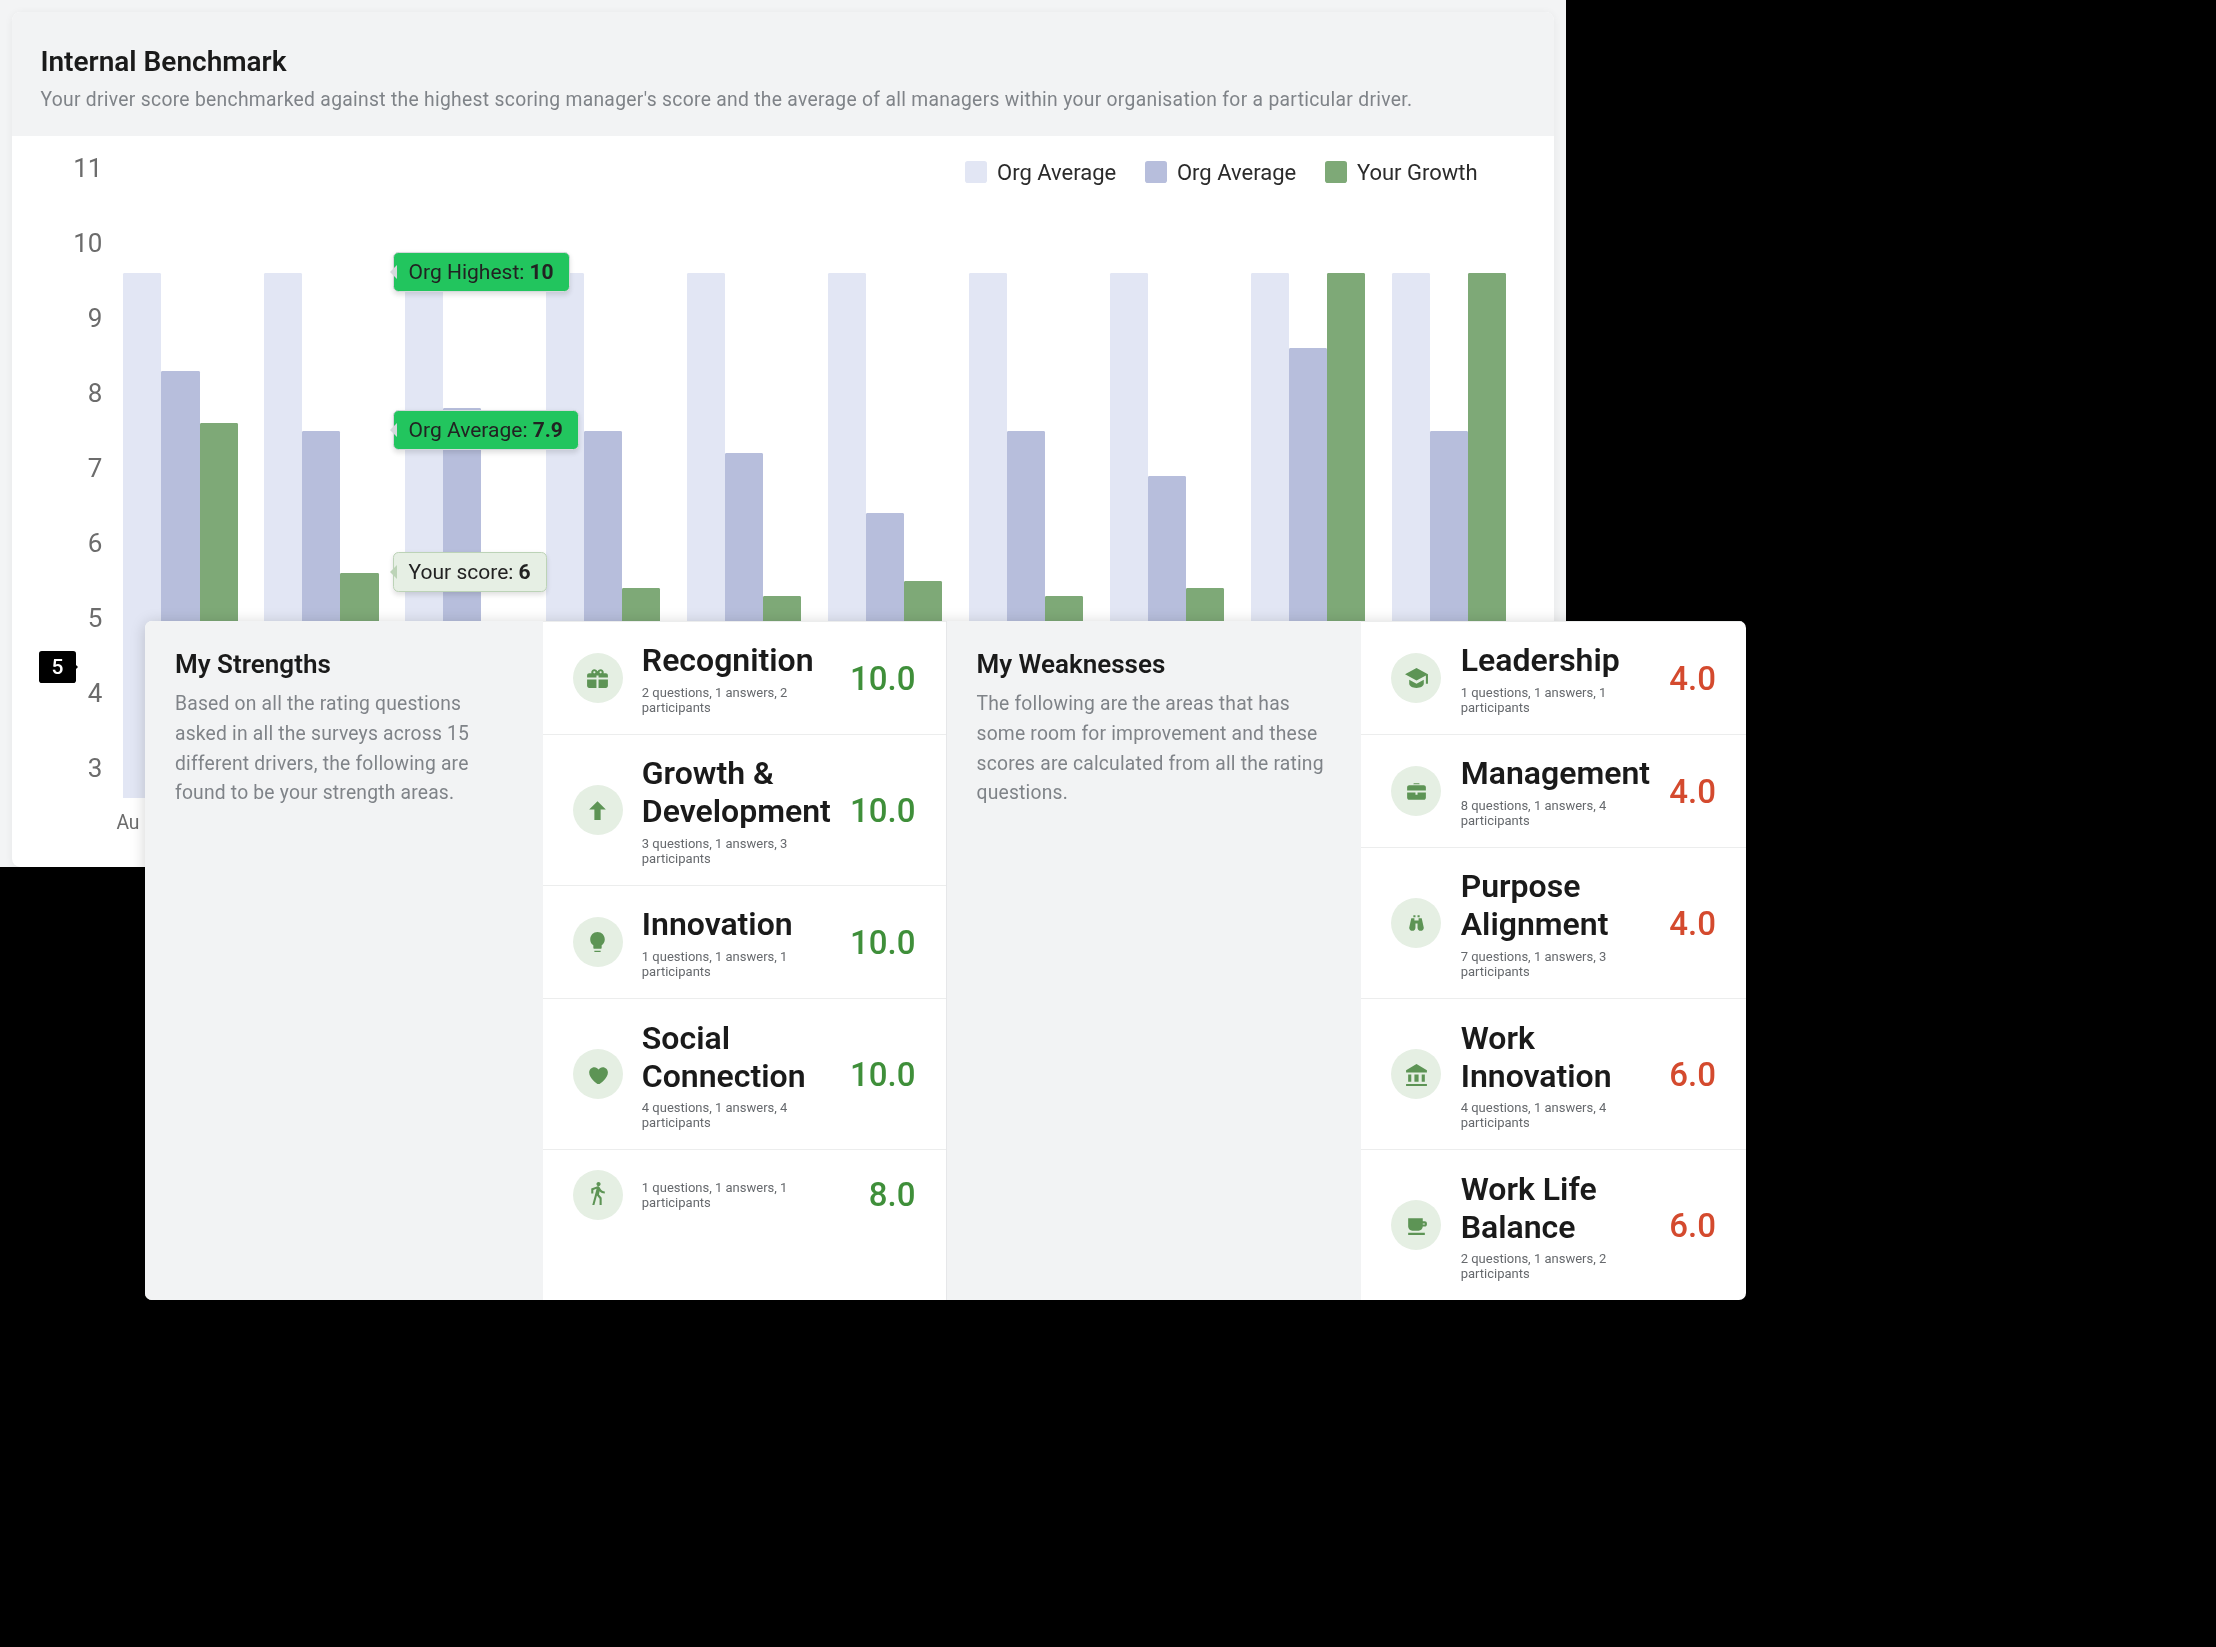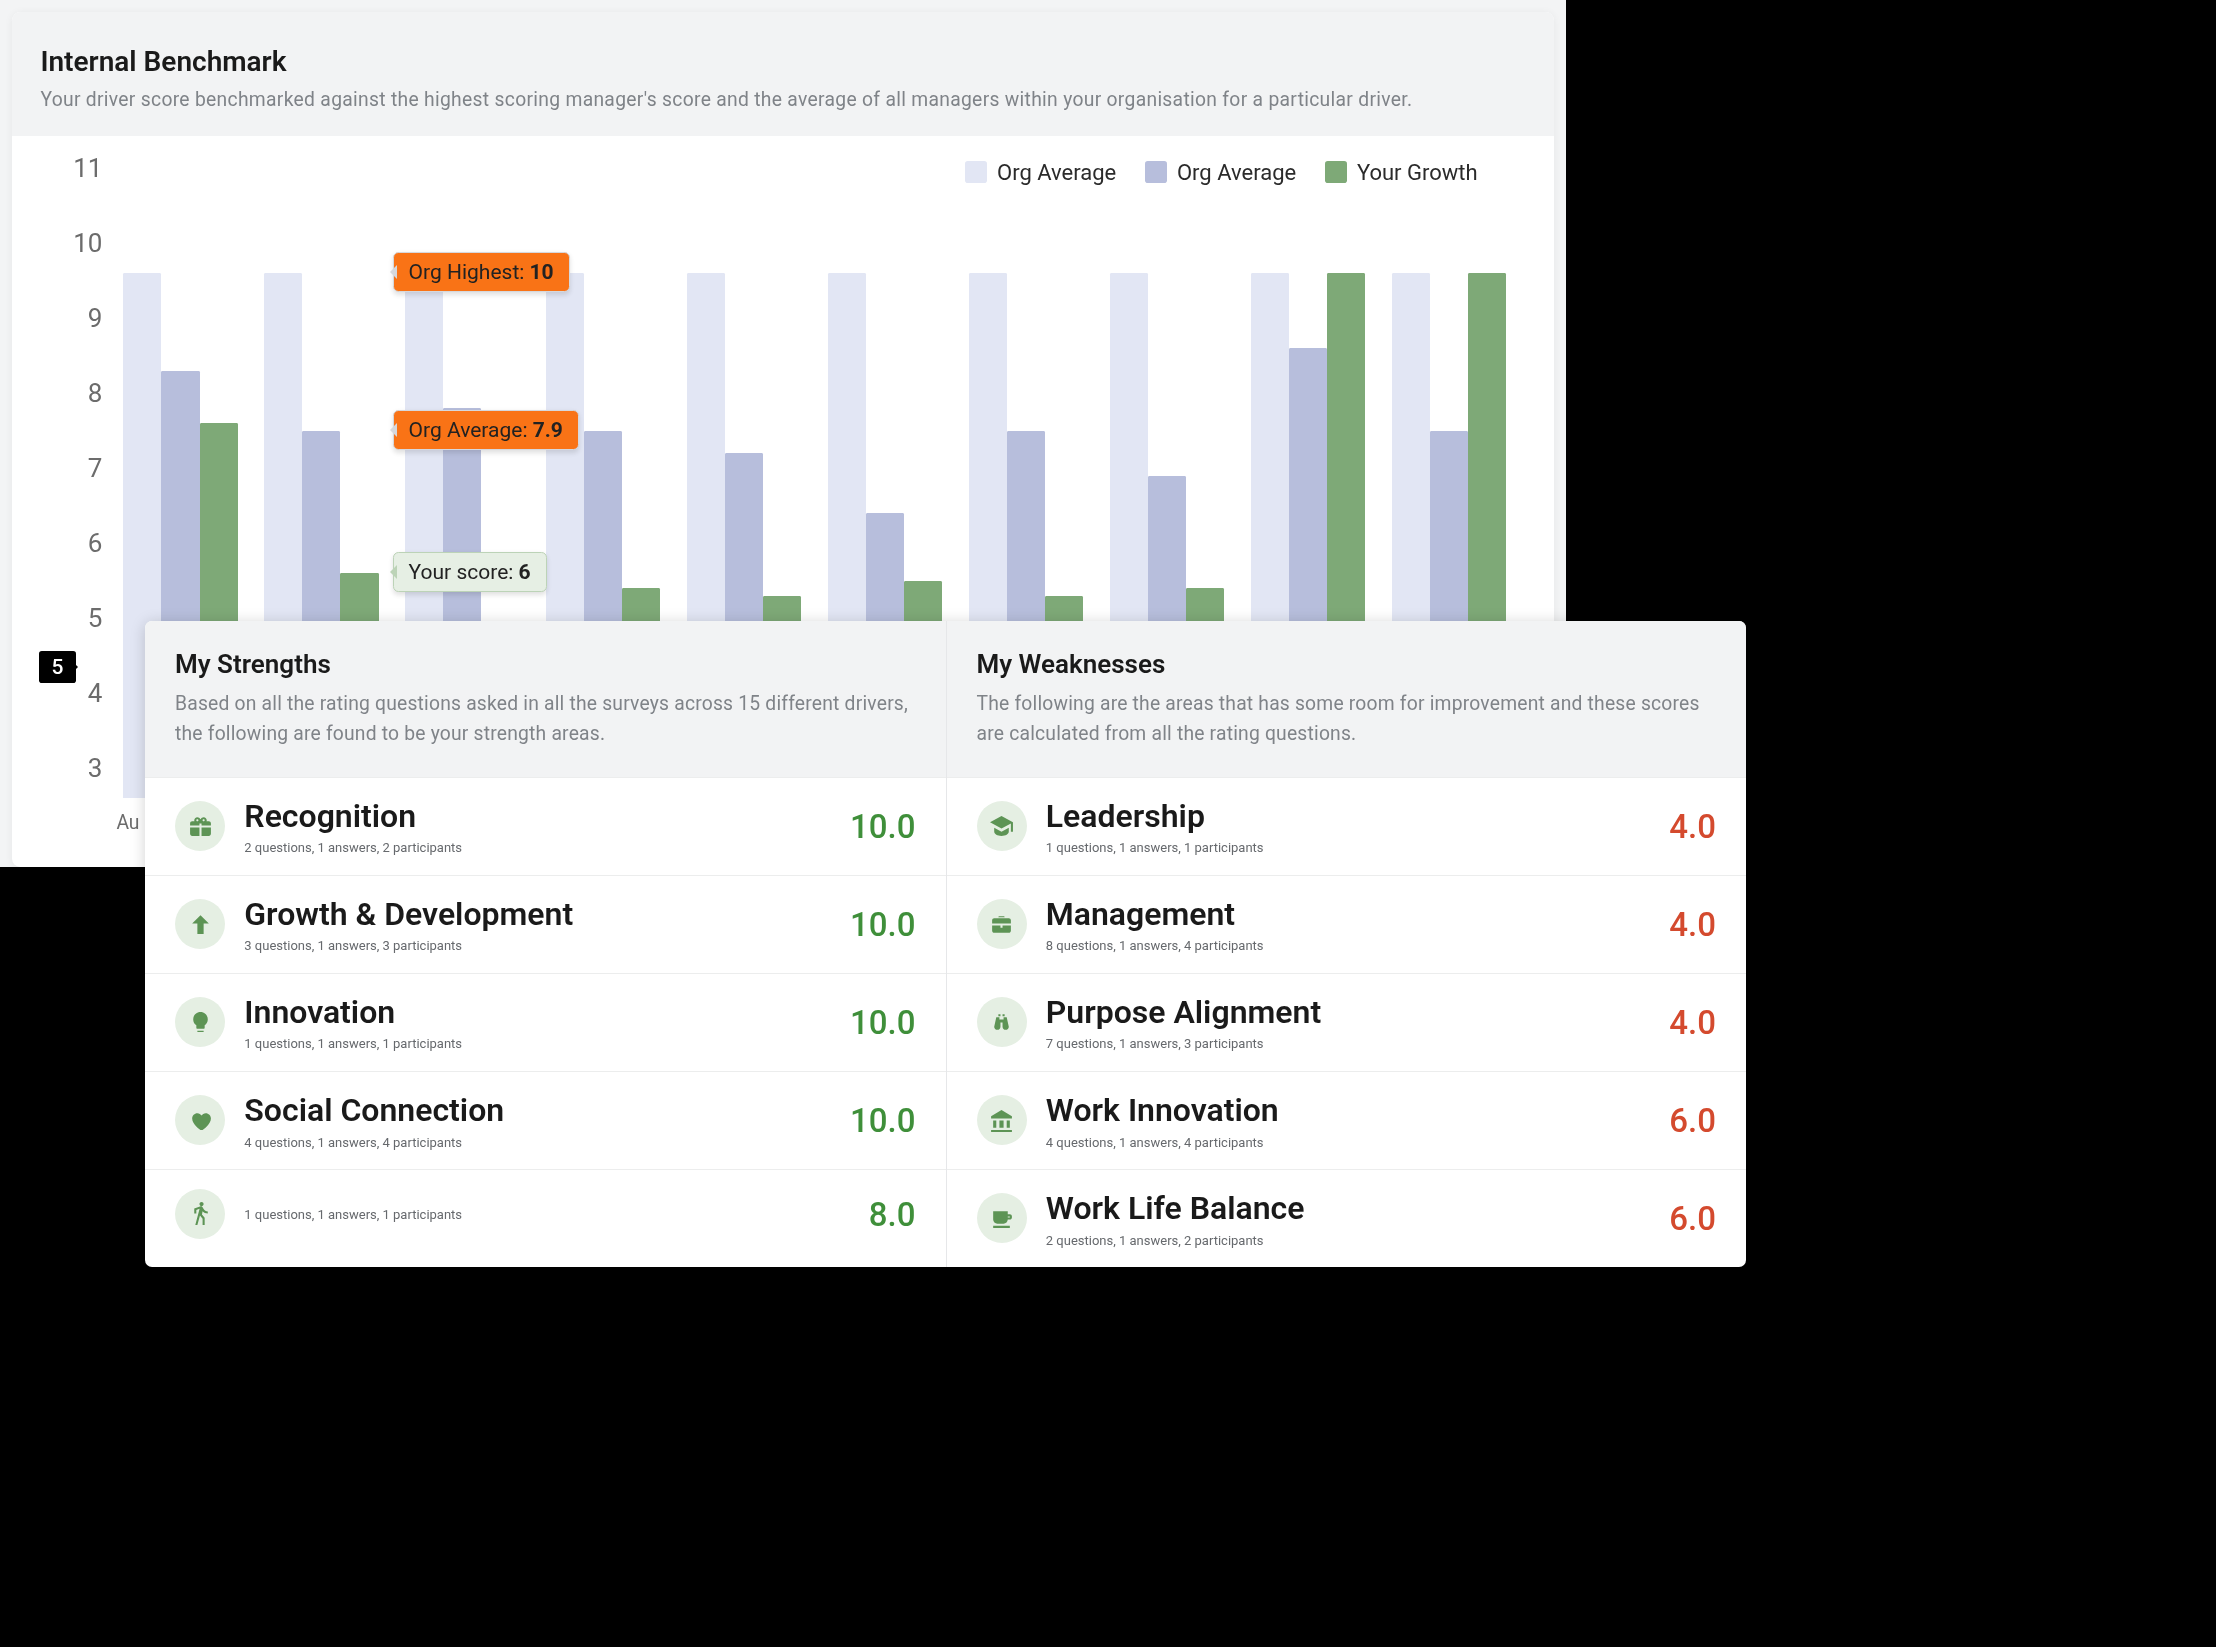--- a/index.html
+++ b/index.html
@@ -75,21 +75,21 @@
     position:absolute; left:76px; right:0; top:0; bottom:41px;
   }
   .bar {
     position:absolute; bottom:0; border-radius:1.4px 1.4px 0 0;
   }
   .bar-high { background:#e2e6f4; }
   .bar-avg  { background:#b7bedc; }
   .bar-you  { background:#7ea977; }
   .tooltip {
     position:absolute;
-    background:#f97316;
+    background:#22c55e;
     border:0.7px solid #d6d8dc;
     border-radius:5.5px;
     padding:7px 15px;
     font-size:21px;
     color:#222;
     box-shadow:0 2.8px 5.5px rgba(0,0,0,.12);
     white-space:nowrap;
   }
   .tooltip.you { background:#e6efe4; border-color:#bcd3b7;}
   .tooltip .val { font-weight:700;}
@@ -120,21 +120,21 @@
     top: 621px;
     width: 1601px;
     background:#fff;
     border-radius:7px;
     box-shadow: 0 2.8px 15px rgba(0,0,0,.18);
     display:flex;
     overflow:hidden;
   }
   .sw-col {
     flex:1 1 50%;
-    display:flex; flex-direction:column;
+    display:flex; flex-direction:row;
   }
   .sw-col + .sw-col { border-left:1.4px solid #e6e7e9;}
   .sw-head {
     background:#f2f3f4;
     padding:28px 30px 28px 30px;
   }
   .sw-h-title { font-size:26px; font-weight:600; color:#1a1a1a; margin-bottom:9.7px;}
   .sw-h-sub   { font-size:19.3px; color:#7f8388; line-height:1.55; letter-spacing:0.2px;}
   .sw-list { display:flex; flex-direction:column;}
   .sw-row {

